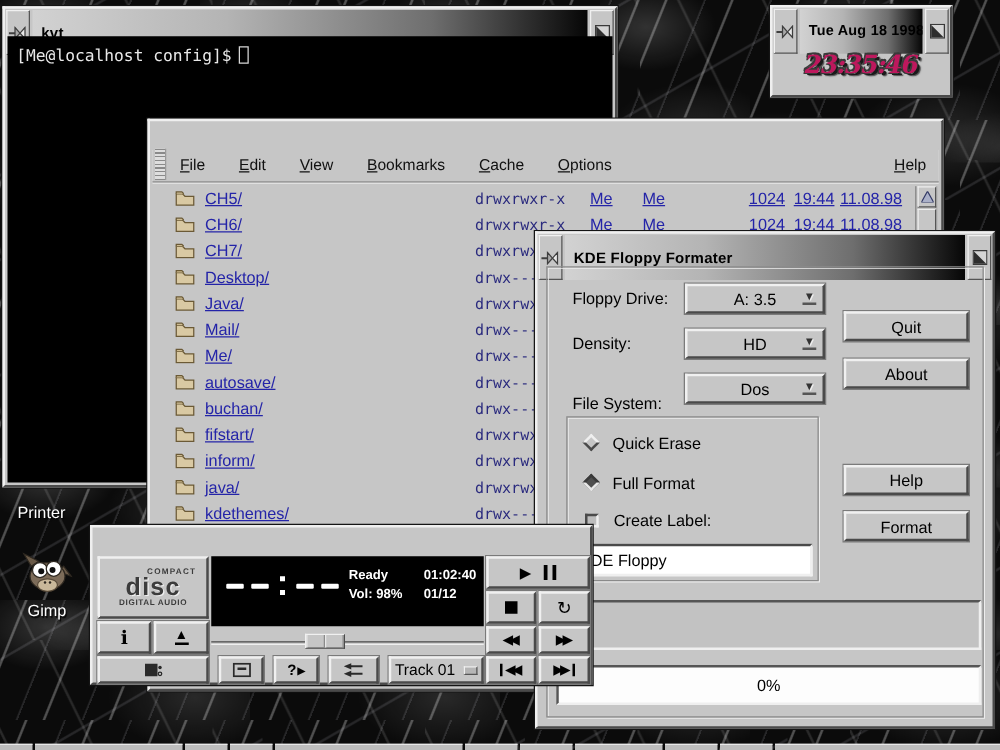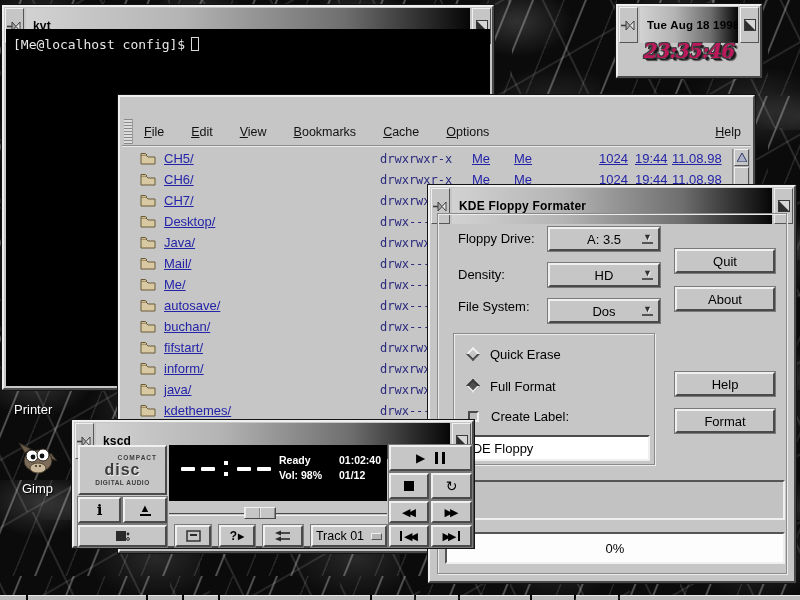--- a/index.html
+++ b/index.html
@@ -107,21 +107,21 @@
   #fstatus { position:absolute; left:15px; top:293px; width:340px; height:40px; background:#c2c2c2; }
   #fprogress { position:absolute; left:15px; top:345px; width:340px; height:32px; background:#fdfdfd;
                display:flex; align-items:center; justify-content:center; font-size:13px; color:#000; }
 
   
   #kscd { left:72px; top:420px; width:402px; height:128px; z-index:5; }
   #kscd .logo { position:absolute; left:4px; top:23px; width:89px; height:50px; background:#c6c6c6;
                 border:2px solid; border-color:#f0f0f0 #4a4a4a #4a4a4a #f0f0f0;
                 display:flex; flex-direction:column; align-items:center; justify-content:center; color:#3c3c3c; }
   #kscd .logo .l1 { font-size:6.5px; font-weight:bold; letter-spacing:1px; align-self:flex-end; margin-right:8px; }
-  #kscd .logo .l2 { font-size:16px; font-weight:bold; letter-spacing:1px; line-height:18px;
+  #kscd .logo .l2 { font-size:20px; font-weight:bold; letter-spacing:1px; line-height:18px;
                     text-shadow:1px 1px 0 #efefef; }
   #kscd .logo .l3 { font-size:6.5px; font-weight:bold; letter-spacing:.5px; }
   #kscd .lcd { position:absolute; left:95px; top:23px; width:218px; height:56px; background:#000; color:#fff; }
   .dashrow { position:absolute; left:12px; top:16px; display:flex; align-items:center; gap:6px; }
   .dash { width:14px; height:4px; background:#fff; border-radius:1px; }
   .colon { display:flex; flex-direction:column; gap:7px; margin:0 3px; }
   .colon i { width:4px; height:4px; background:#fff; display:block; }
   .lcd-status { position:absolute; left:110px; top:8px; width:60px; font-size:10.5px; font-weight:bold; line-height:15px; white-space:nowrap; }
   .lcd-times  { position:absolute; right:6px; top:8px; font-size:10.5px; font-weight:bold; line-height:15px; text-align:left; }
   #kscd .slider-track { position:absolute; left:95px; top:91px; width:218px; height:3px;
@@ -446,21 +446,21 @@
     </span>
   </div>
         <div>
     <span class="ffield-label" style="top: 80px;">Density:</span>
     <span class="combo" style="top: 76px;">
       <span>HD</span>
       <span class="carrow">▼</span>
     </span>
   </div>
         <div>
-    <span class="ffield-label" style="top: 112px;">File System:</span>
+    <span class="ffield-label" style="top: 128px;">File System:</span>
     <span class="combo" style="top: 112px;">
       <span>Dos</span>
       <span class="carrow">▼</span>
     </span>
   </div>
       </div>
 
     <div class="btn" style="left:245px; top:62px;  width:100px; height:24px;">Quit</div>
     <div class="btn" style="left:245px; top:100px; width:100px; height:24px;">About</div>
     <div class="btn" style="left:245px; top:185px; width:100px; height:24px;">Help</div>
@@ -482,38 +482,20 @@
         <span class="chk-label">Create Label:</span>
       </div>
       <div class="labelinput">KDE Floppy</div>
     </div>
 
     <div id="fstatus" class="sunken"></div>
     <div id="fprogress" class="sunken">0%</div>
   </div>
 
   <div id="kscd" class="win">
-    <div class="titlebar">
-      <span class="tbtn">
-          <svg width="15" height="11" viewBox="0 0 15 11">
-    <line x1="0" y1="5.5" x2="5" y2="5.5" stroke="#3f3f3f" stroke-width="1.6"></line>
-    <polygon points="5,1 9,5.5 5,10" fill="#a8a8a8" stroke="#3f3f3f" stroke-width="1"></polygon>
-    <polygon points="13,1 9,5.5 13,10" fill="#e8e8e8" stroke="#3f3f3f" stroke-width="1"></polygon>
-  </svg>
-        </span>
-      <span class="tstrip grad-light">
-          <span>kscd</span>
-        </span>
-      <span class="tbtn">
-          <svg width="12" height="12" viewBox="0 0 12 12">
-    <rect x="0.5" y="0.5" width="11" height="11" fill="#d6d6d6" stroke="#3a3a3a"></rect>
-    <polygon points="1,1 1,11 11,11" fill="#2e2e2e"></polygon>
-  </svg>
-        </span>
-    </div>
 
     <div class="logo">
       <span class="l1">COMPACT</span>
       <span class="l2">disc</span>
       <span class="l3">DIGITAL AUDIO</span>
     </div>
 
     <div class="lcd">
       <span class="dashrow">
         <i class="dash"></i>

